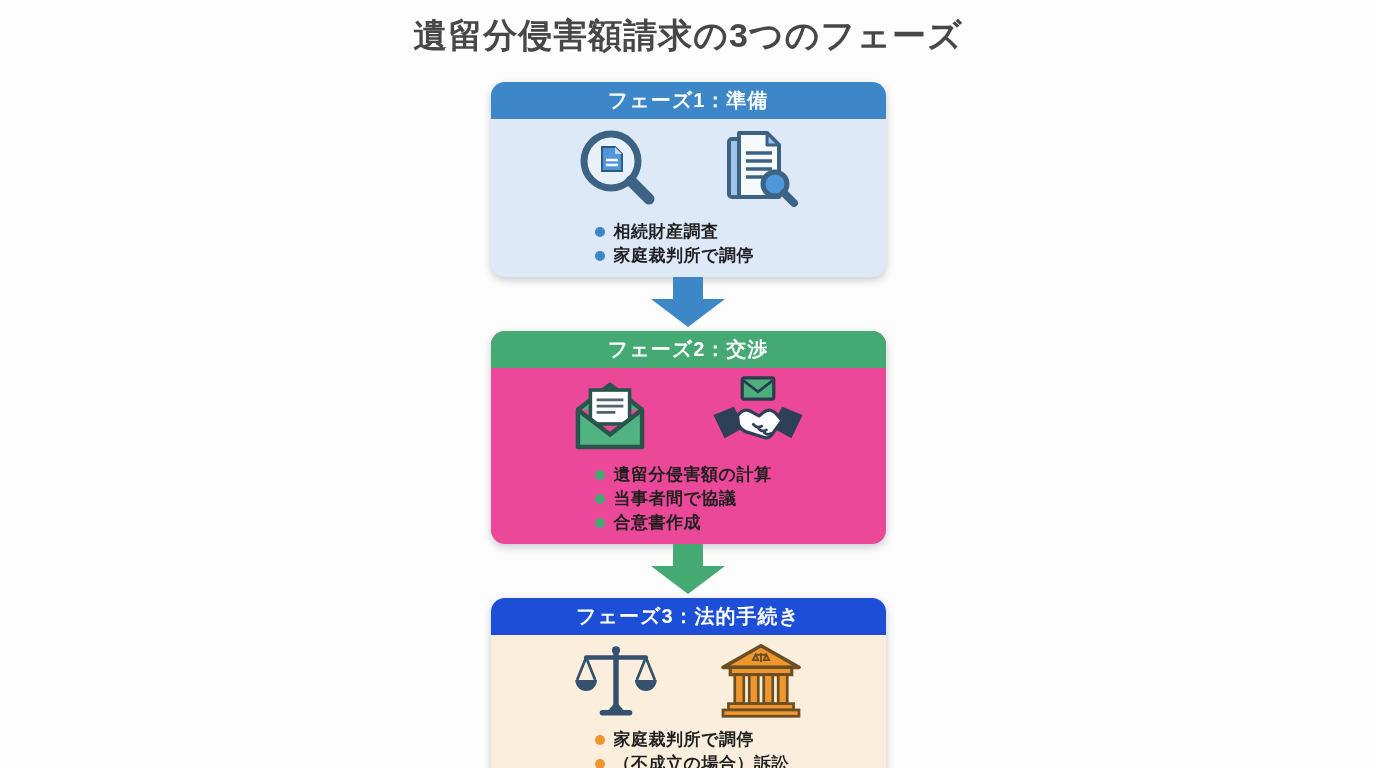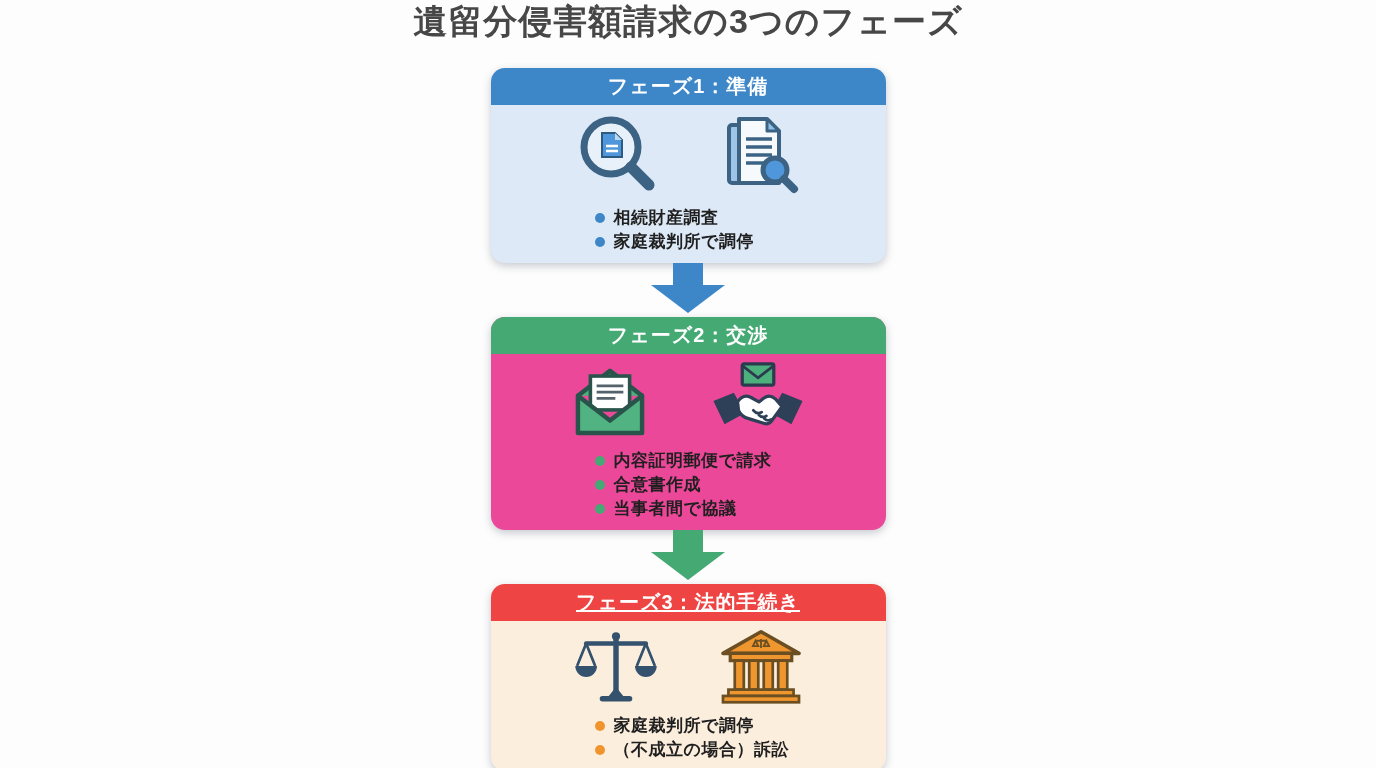--- a/index.html
+++ b/index.html
@@ -5,20 +5,21 @@
   * { margin: 0; padding: 0; box-sizing: border-box; }
   html, body { width: 1376px; height: 768px; }
   body {
     background: #fdfdfd;
     font-family: "Liberation Sans", "DejaVu Sans", sans-serif;
     overflow: hidden;
   }
   .page {
     width: 1376px; height: 768px;
     display: flex; flex-direction: column; align-items: center;
+    padding-top: 14px;
   }
   .title {
     font-size: 34px;
     font-weight: 700;
     color: #474747;
     letter-spacing: 1px;
     line-height: 1.25;
     text-align: center;
   }
   .flow {
@@ -154,44 +155,44 @@
               <path d="M2 42 L24 33 L36 55 L14 67 Z" fill="#2e4057"></path>
               <path d="M98 42 L76 33 L64 55 L86 67 Z" fill="#2e4057"></path>
               <path d="M28 43 q6 -9 14 -5 l9 5 5 -4 q7 -5 13 1 l7 8 -11 15 q-3 5 -9 3 l-16 -5 q-8 -2 -11 -9 z" fill="#ffffff" stroke="#2e4057" stroke-width="3.5" stroke-linejoin="round"></path>
               <path d="M45 52 q4 5 9 2 M51 57 q4 4 8 1 M57 61 q3 3 7 1" fill="none" stroke="#2e4057" stroke-width="3" stroke-linecap="round"></path>
             </svg>
           </span>
         </div>
         <ul class="bullets">
           <li>
             <span class="dot" style="background: rgb(69, 169, 116);"></span>
-            <span>内容証明郵便で請求</span>
+            <span>遺留分侵害額の計算</span>
+          </li>
+          <li>
+            <span class="dot" style="background: rgb(69, 169, 116);"></span>
+            <span>当事者間で協議</span>
           </li>
           <li>
             <span class="dot" style="background: rgb(69, 169, 116);"></span>
             <span>合意書作成</span>
-          </li>
-          <li>
-            <span class="dot" style="background: rgb(69, 169, 116);"></span>
-            <span>当事者間で協議</span>
           </li>
         </ul>
       </div>
     </div>
 
     <div class="arrow-wrap">
       <span>
         <svg width="82" height="50" viewBox="0 0 82 50">
           <path d="M26 0 H56 V22 H78 L41 50 L4 22 H26 Z" style="fill: rgb(69, 169, 116);"></path>
         </svg>
       </span>
     </div>
 
     <div class="card" style="background: rgb(251, 238, 221);">
-      <div class="card-header" style="background: #ef4444; text-decoration: underline;">
+      <div class="card-header" style="background: #1d4ed8;">
         <span>フェーズ3：法的手続き</span>
       </div>
       <div class="card-body">
         <div class="icon-row">
           <span>
             <svg width="88" height="76" viewBox="0 0 92 84">
               <line x1="46" y1="8" x2="46" y2="70" stroke="#34516e" stroke-width="6"></line>
               <circle cx="46" cy="8" r="4.5" fill="#34516e"></circle>
               <line x1="13" y1="16" x2="79" y2="16" stroke="#34516e" stroke-width="5" stroke-linecap="round"></line>
               <path d="M13 16 L3 41 M13 16 L23 41" stroke="#34516e" stroke-width="3" fill="none"></path>

